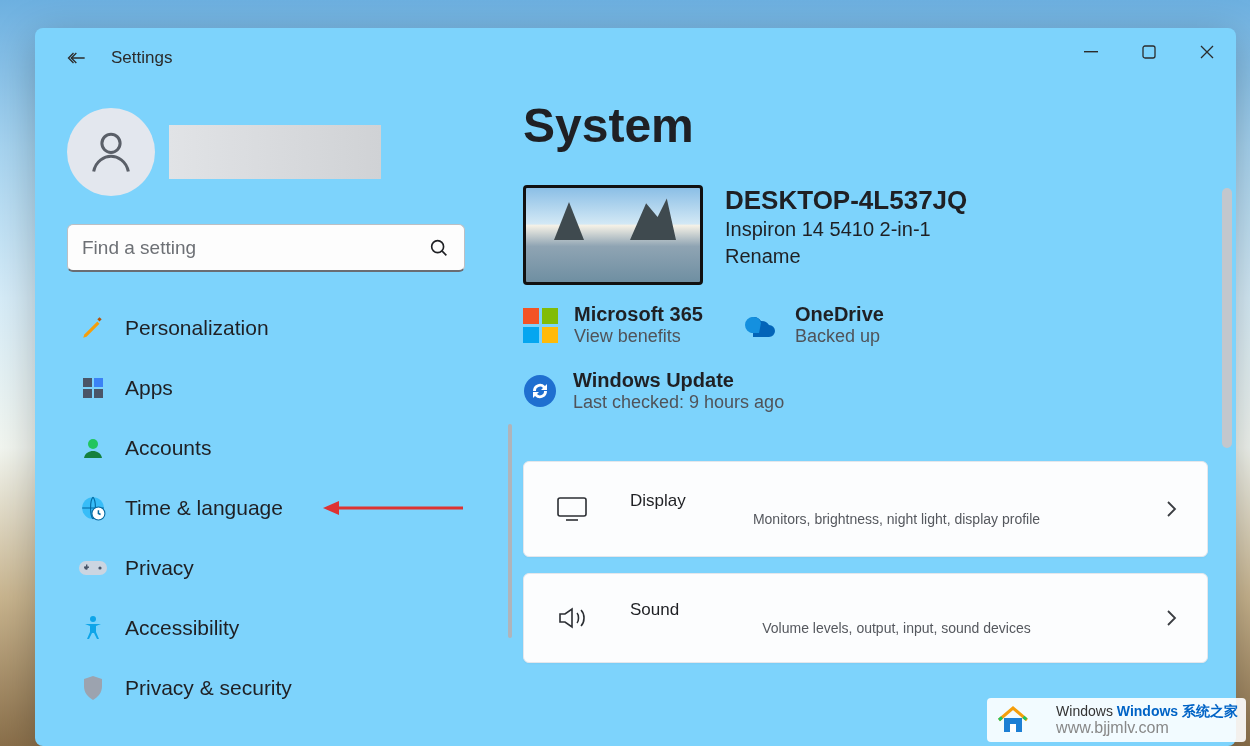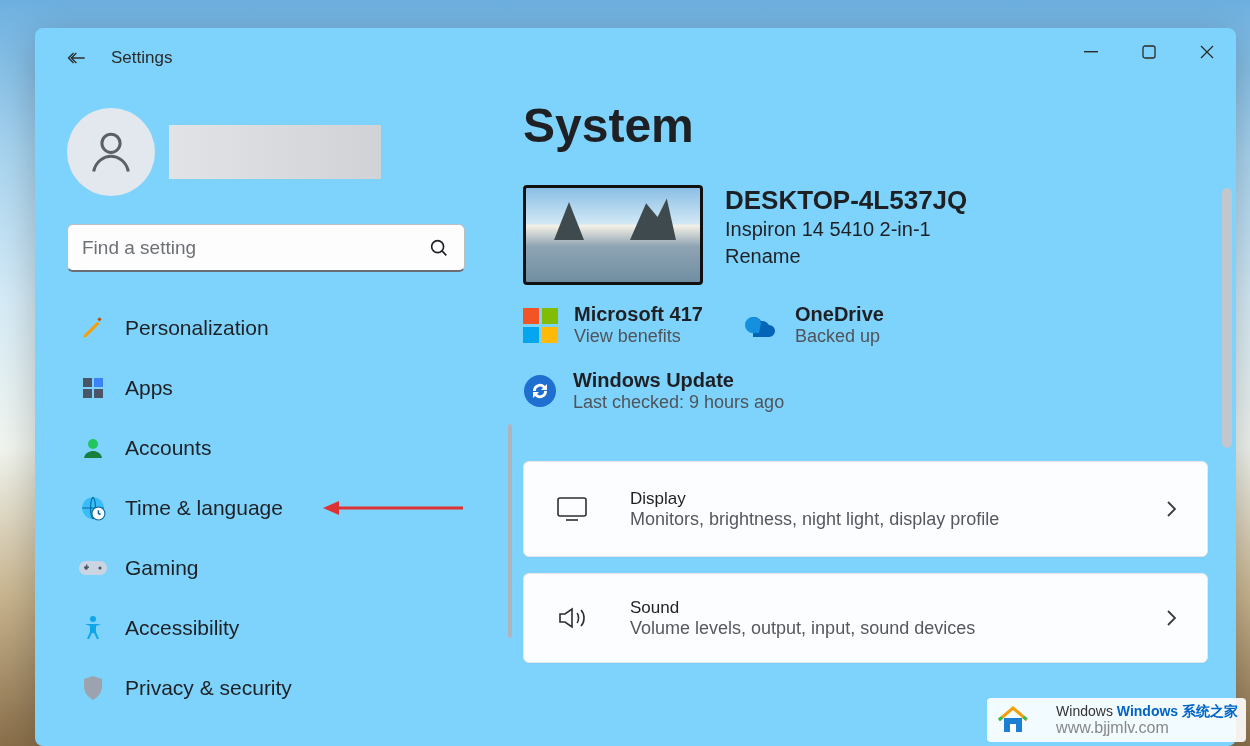--- a/index.html
+++ b/index.html
@@ -144,21 +144,21 @@
     border-radius:6px;
     height: 96px;
     display:flex; align-items:center;
     padding:0 28px;
     margin-bottom: 16px;
     box-shadow: 0 1px 2px rgba(0,0,0,.03);
   }
   .card-icon{ width:40px; display:flex; justify-content:center; color:#2b2e33;}
   .card-text{ margin-left: 38px; flex:1;}
   .card-text .ct{ font-size:17px; font-weight:400; color:#1f2024;}
-  .card-text .cs{ font-size:18px; color:#55585e;}
+  .card-text .cs{ font-size:14px; color:#55585e;text-align:center;}
   .chevron{ color:#3a3d42;}
   .sound-card { height: 90px; }
 
   .vscroll {
     position:absolute; right:4px; top:100px;
     width:10px; height:260px;
     background:#c3c7cd; border-radius:6px;
   }
 
   .watermark{
@@ -280,21 +280,21 @@
         <div class="nav-item">
           <span class="nav-icon">
             <svg width="30" height="20" viewBox="0 0 30 20">
                 <rect x="1" y="3" width="28" height="14" rx="7" fill="#cbd5e1"></rect>
                 <circle cx="8" cy="10" r="1.6" fill="#475569"></circle>
                 <circle cx="22" cy="10" r="1.6" fill="#475569"></circle>
                 <rect x="6" y="8.5" width="5" height="1.4" fill="#475569"></rect>
                 <rect x="8" y="6.5" width="1.4" height="5" fill="#475569"></rect>
               </svg>
           </span>
-          <span>Gaming</span>
+          <span>Privacy</span>
         </div>
 
         <div class="nav-item">
           <span class="nav-icon">
             <svg width="24" height="26" viewBox="0 0 24 26" fill="#0ea5e9">
                 <circle cx="12" cy="4" r="3"></circle>
                 <path d="M4 9h16l-5 2v6l3 7h-2l-3-6h-2l-3 6H6l3-7v-6z"></path>
               </svg>
           </span>
           <span>Accessibility</span>
@@ -334,21 +334,21 @@
 
       <div class="status-grid">
         <div class="status-item">
           <div class="ms-logo">
               <span></span>
               <span></span>
               <span></span>
               <span></span>
             </div>
           <div class="txt">
-            <div class="t">Microsoft 417</div>
+            <div class="t">Microsoft 365</div>
             <div class="s">View benefits</div>
           </div>
         </div>
         <div class="status-item">
           <svg width="36" height="24" viewBox="0 0 36 24">
               <path fill="#0364b8" d="M10 20a8 8 0 118-12 9 9 0 018 4 6 6 0 010 12H10z"></path>
               <path fill="#1490df" d="M10 20a8 8 0 010-16 8 8 0 018 6l-2 10z"></path>
             </svg>
           <div class="txt">
             <div class="t">OneDrive</div>

